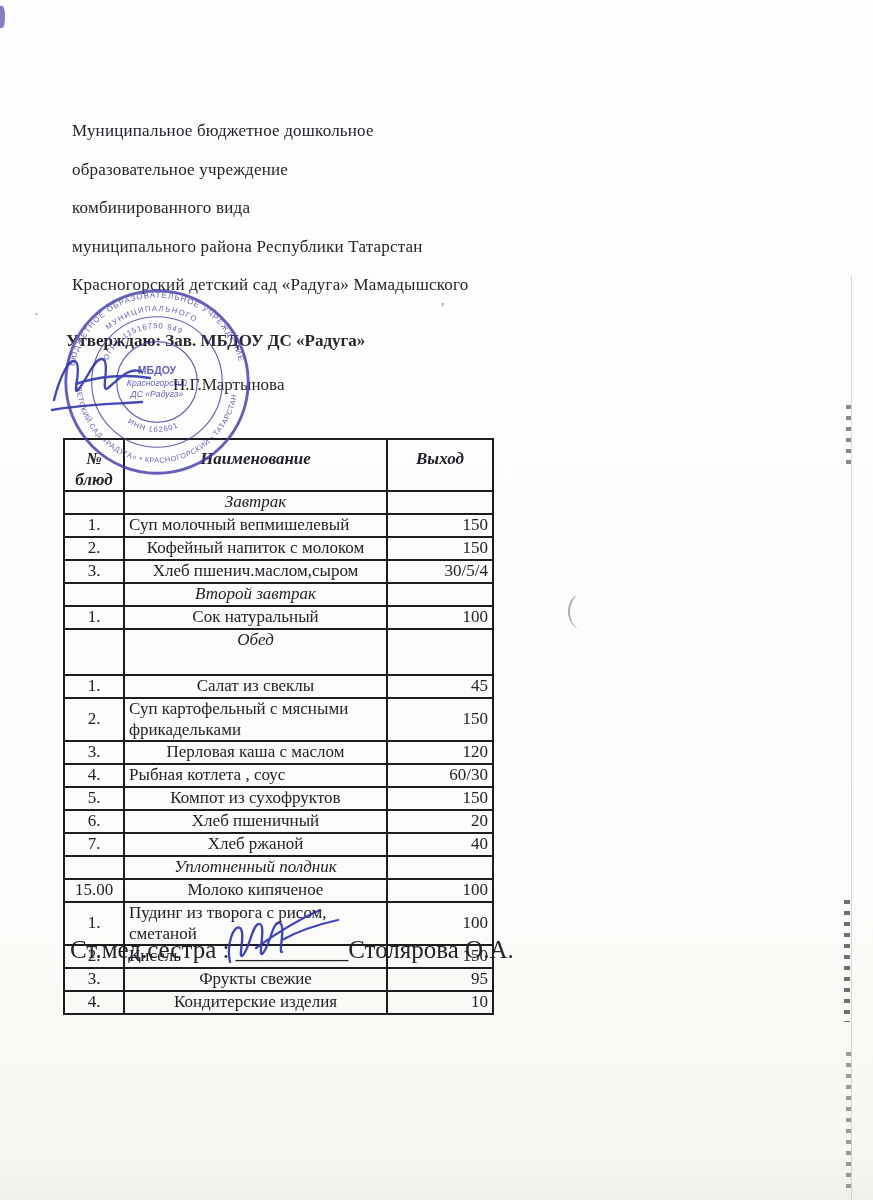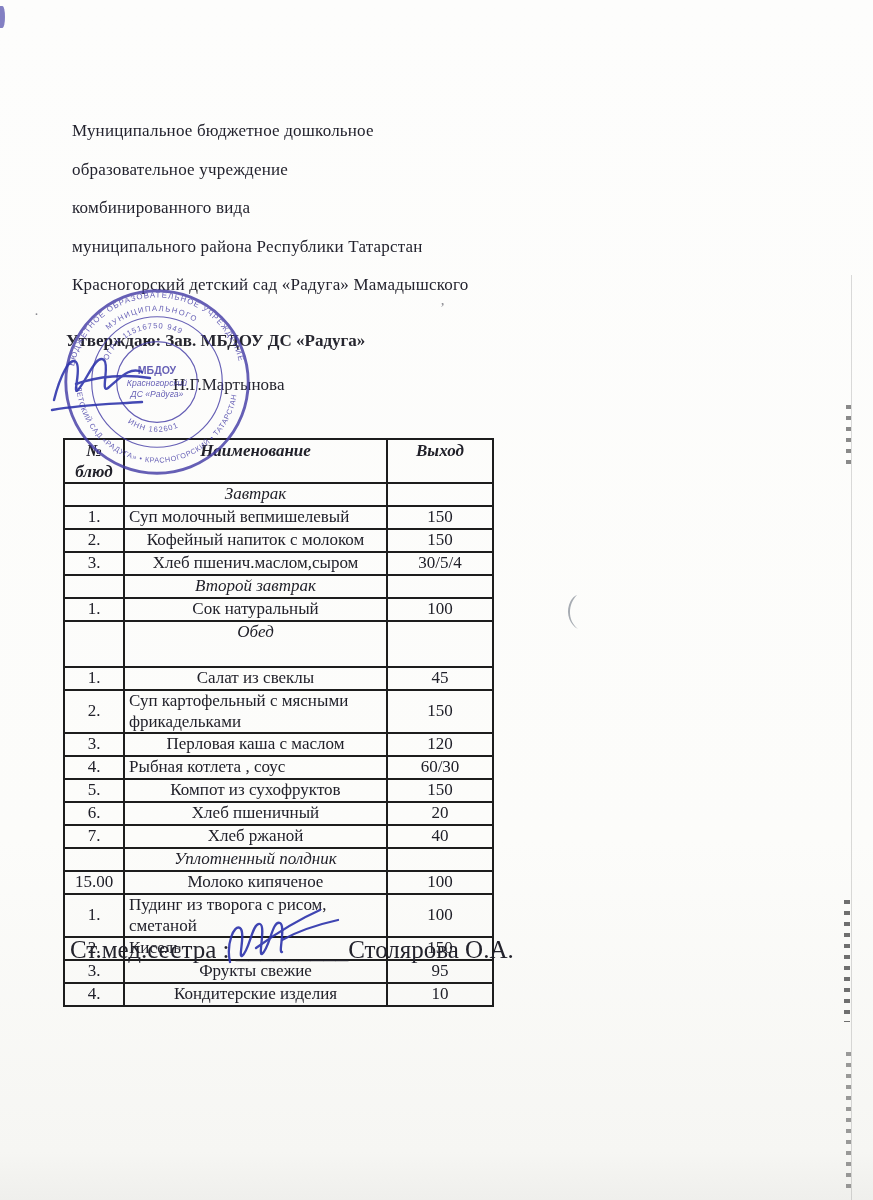--- a/index.html
+++ b/index.html
@@ -26,27 +26,27 @@
     border-collapse:collapse;table-layout:fixed;
   }
   table.menu td,table.menu th{
     border:2px solid #1d1d1d;
     font-size:17px;line-height:20.5px;
     padding:0 4px;height:21px;
     overflow:hidden;
   }
   table.menu th{
     font-weight:bold;font-style:italic;vertical-align:top;
-    padding-top:1px;text-align:center;background:transparent;
+    padding-top:9px;text-align:center;background:transparent;
   }
   th.th-num{text-align:left;padding-left:10px;height:41px;}
   td.num{text-align:center;}
   td.dish{text-align:center;border-radius:11px;}
   td.dish.left{text-align:left;}
-  td.out{text-align:center;}
+  td.out{text-align:right;}
   tr.section td{font-style:italic;text-align:center;}
   tr.section td.sec-name{font-weight:normal;}
   tr.tall td{height:44px;vertical-align:top;}
   
   .footer-line{position:absolute;left:70px;top:936px;font-size:25px;color:#23232c;white-space:pre;}
   
   .stamp{position:absolute;left:61px;top:286px;width:192px;height:192px;opacity:.82;z-index:6;}
   .sig-top{position:absolute;left:46px;top:338px;width:200px;height:92px;z-index:7;}
   .sig-bottom{position:absolute;left:216px;top:896px;width:130px;height:78px;z-index:7;}
   

